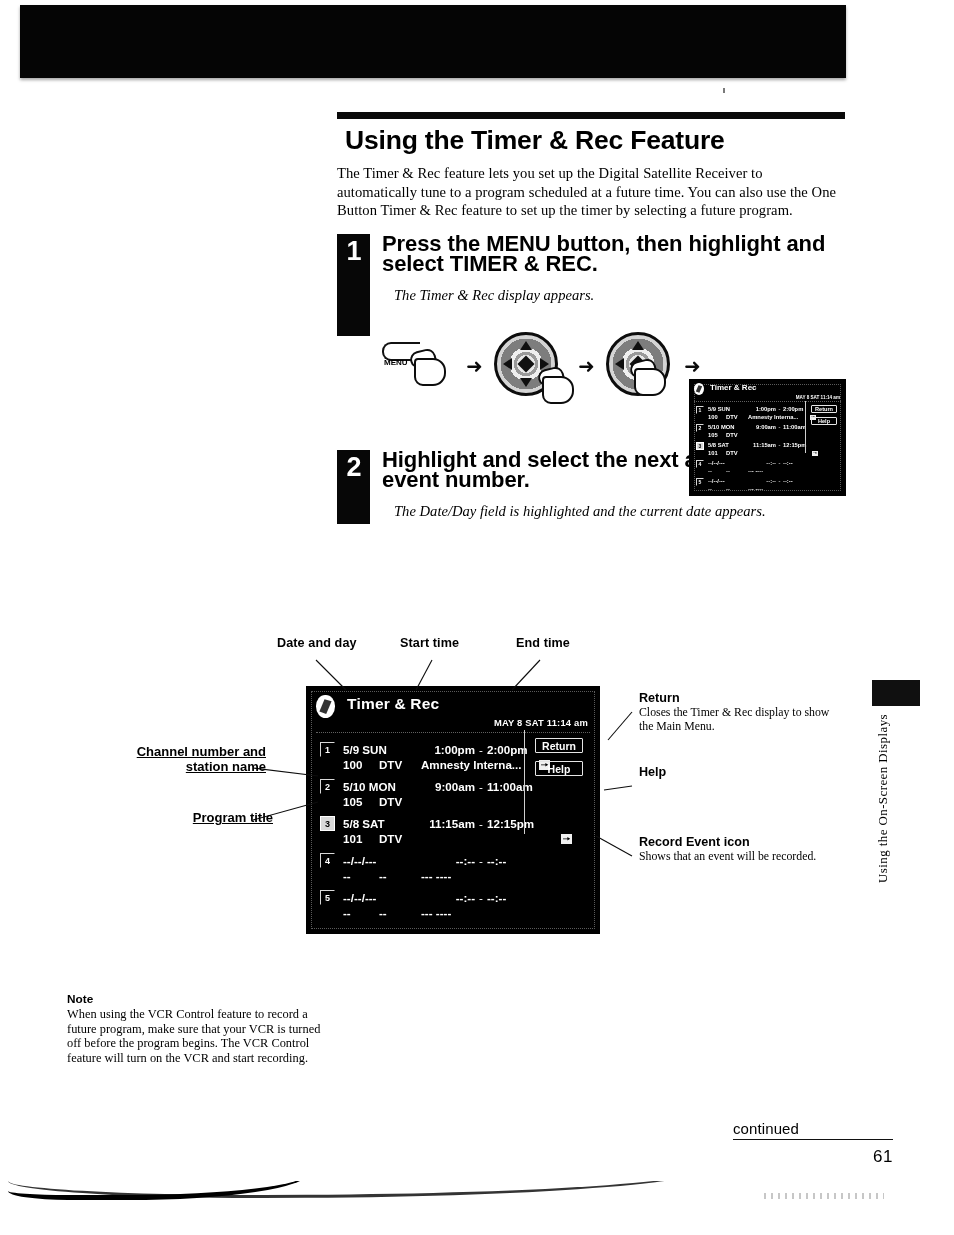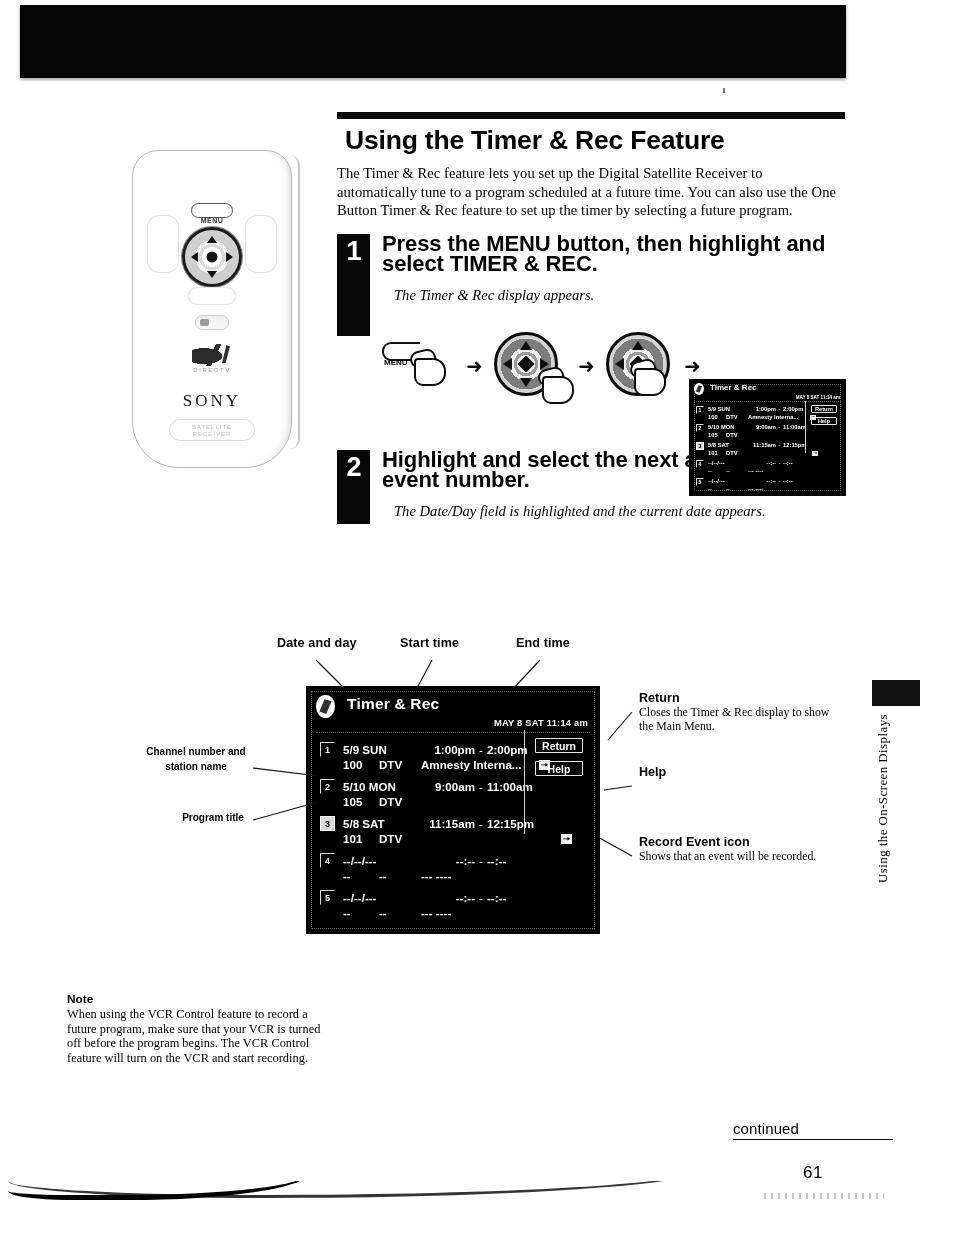--- a/index.html
+++ b/index.html
@@ -554,24 +554,25 @@
   .callout {
     position: absolute;
     font-family: "Liberation Sans", sans-serif;
   }
   .callout-top {
     font-size: 12.6px;
     font-weight: bold;
     letter-spacing: .1px;
   }
   .callout-left {
-    font-size: 10px;
+    font-size: 13px;
     font-weight: bold;
     line-height: 15px;
-    text-align: center;
+    text-align: right;
+    text-decoration: underline;
   }
   .callout-right .co-title {
     font-family: "Liberation Sans", sans-serif;
     font-size: 12.6px;
     font-weight: bold;
     margin-bottom: 1px;
   }
   .callout-right .co-desc {
     font-family: "Liberation Serif", serif;
     font-size: 11.8px;
@@ -631,62 +632,41 @@
     font-family: "Liberation Sans", sans-serif;
     font-size: 15px;
     letter-spacing: .1px;
   }
   .footer-rule {
     margin-top: 2px;
     border-bottom: 1.6px solid #111;
     width: 160px;
   }
   .footer-page {
-    margin-top: 23px;
-    text-align: center;
+    margin-top: 7px;
+    text-align: right;
     font-family: "Liberation Sans", sans-serif;
     font-size: 17px;
     letter-spacing: .5px;
   }
   .stray-dot {
     position: absolute;
     background: #7a7a7a;
     width: 2px; height: 5px;
   }
 </style>
 </head>
 <body>
 
 <div class="scan-band-top"></div>
 <div class="scan-edge-bottom"></div>
 <div class="scan-dots"></div>
 <div class="stray-dot" style="left:723px; top:88px;"></div>
 
 <div class="remote-wrap">
-  <div class="remote-body">
-    <div class="menu-btn"></div>
-    <div class="menu-label">MENU</div>
-    <div class="soft-key-l"></div>
-    <div class="soft-key-r"></div>
-    <div class="jog">
-      <span class="jog-ar jog-up"></span>
-      <span class="jog-ar jog-dn"></span>
-      <span class="jog-ar jog-lf"></span>
-      <span class="jog-ar jog-rt"></span>
-    </div>
-    <div class="soft-key-b"></div>
-    <div class="mini-btn"></div>
-    <div class="dtv-logo"></div>
-    <div class="dtv-word">DIRECTV</div>
-    <div class="sony-word">SONY</div>
-    <div class="receiver-plate">
-      <div>SATELLITE</div>
-      <div>RECEIVER</div>
-    </div>
-  </div>
 </div>
 
 <div class="article">
   <div class="title-rule"></div>
   <h1 class="page-title">Using the Timer &amp; Rec Feature</h1>
 
   <div class="intro">
     <p>The Timer &amp; Rec feature lets you set up the Digital Satellite Receiver to automatically tune to a program scheduled at a future time. You can also use the One Button Timer &amp; Rec feature to set up the timer by selecting a future program.</p>
   </div>
 

